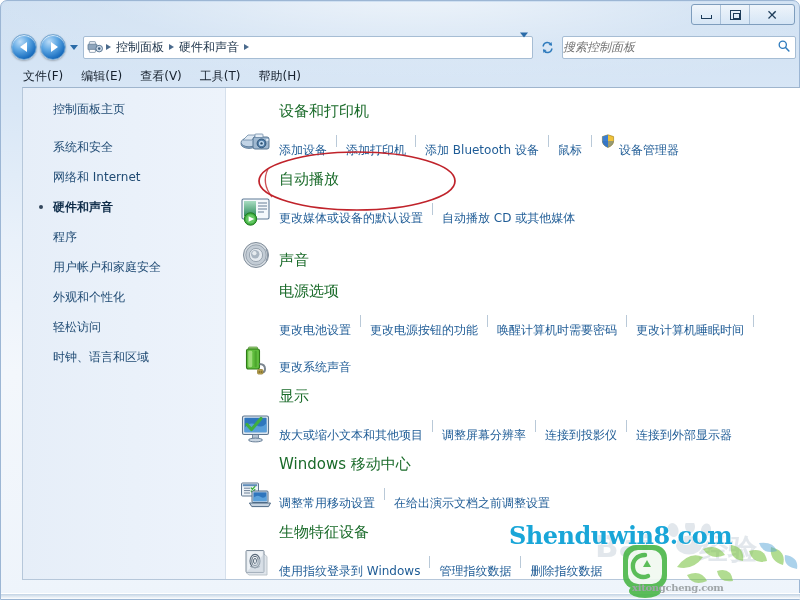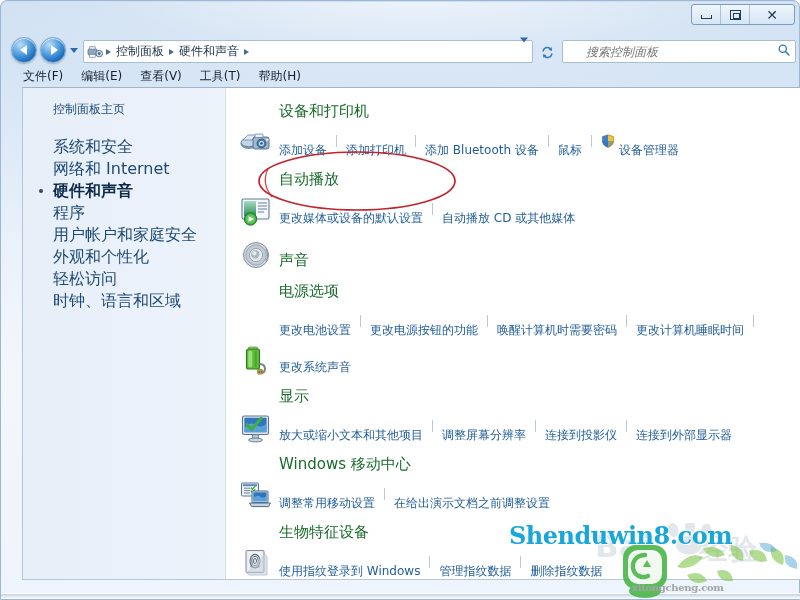--- a/index.html
+++ b/index.html
@@ -83,21 +83,21 @@
     color: #1d3c59;
     line-height: 1;
     font-family: "DejaVu Sans", sans-serif;
   }
 
   
   #navbar {
     position: absolute;
     left: 0; top: 30px;
     width: 709px; height: 32px;
-    display: flex; align-items: flex-end;
+    display: flex; align-items: center;
   }
   .nav-arrow {
     width: 26px; height: 26px;
     border-radius: 50%;
     background:
       radial-gradient(circle at 34% 28%, #bcdcf7 0%, #5fa8e4 36%, #1b6fc0 72%, #0d4f93 100%);
     border: 1px solid #7aa8d0;
     box-shadow: inset 0 1px 1px rgba(255,255,255,0.8), 0 1px 2px rgba(0,0,0,0.25);
     display: flex; align-items: center; justify-content: center;
     position: relative;
@@ -174,21 +174,21 @@
     font-size: 13px;
   }
   #searchbox {
     flex: 0 0 auto;
     width: 234px; height: 23px;
     margin-left: 4px;
     background: #ffffff;
     border: 1px solid #a6bdd4;
     border-radius: 2px;
     display: flex; align-items: center;
-    padding: 0 4px 0 23px;
+    padding: 0 4px 0 0;
   }
   #search-input {
     flex: 1 1 auto;
     border: none; outline: none;
     font-size: 12px;
     font-style: italic;
     color: #6d7d8c;
     background: transparent;
     font-family: "DejaVu Sans", "Liberation Sans", sans-serif;
   }
@@ -229,25 +229,26 @@
     padding: 13px 0 0 0;
   }
   #sidebar-inner { padding-left: 30px; }
   .side-home {
     font-size: 12px;
     color: #1f4a73;
     margin-bottom: 18px;
     white-space: nowrap;
   }
   .side-item {
-    font-size: 16px;
+    font-size: 12px;
     color: #1f4a73;
     line-height: 22px;
     white-space: nowrap;
     position: relative;
+    margin-top: 8px;
   }
   .side-item.active {
     font-weight: bold;
     color: #0e2c49;
   }
   .side-bullet {
     position: absolute;
     left: -14px; top: 9px;
     width: 4px; height: 4px;
     border-radius: 50%;

